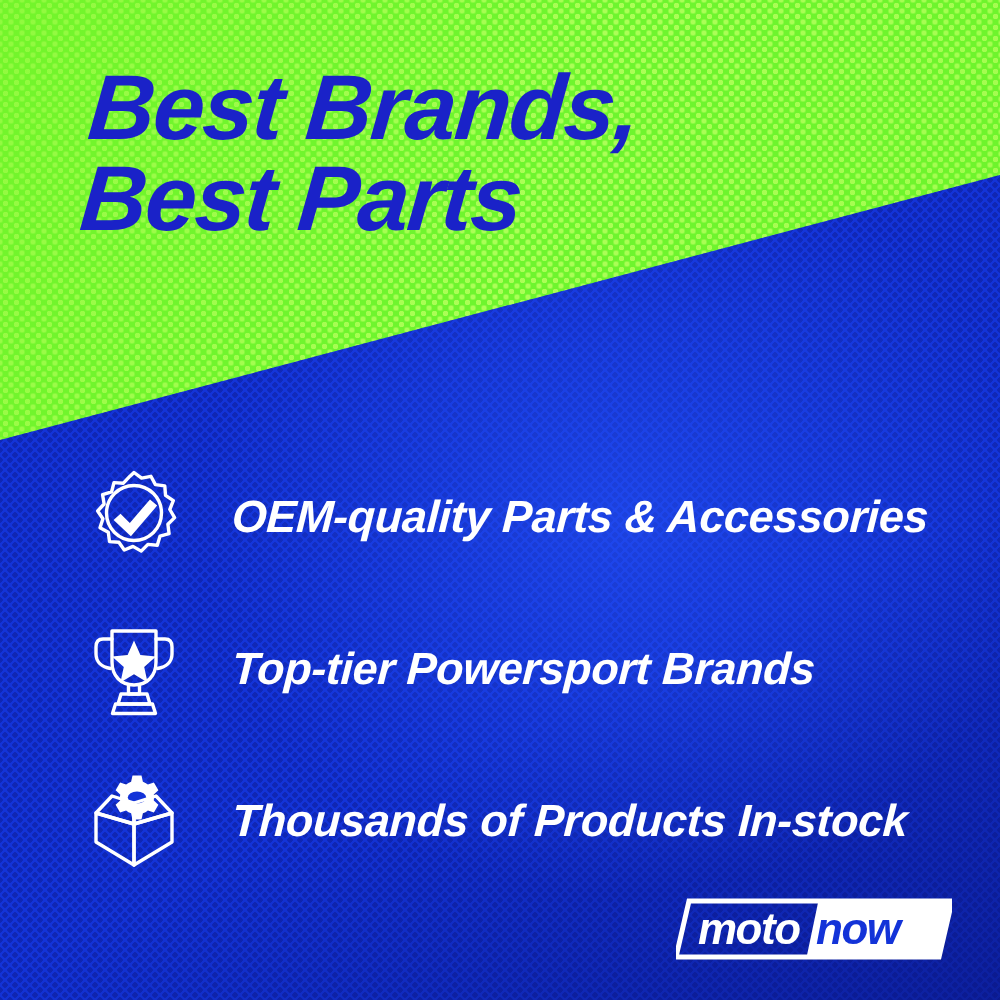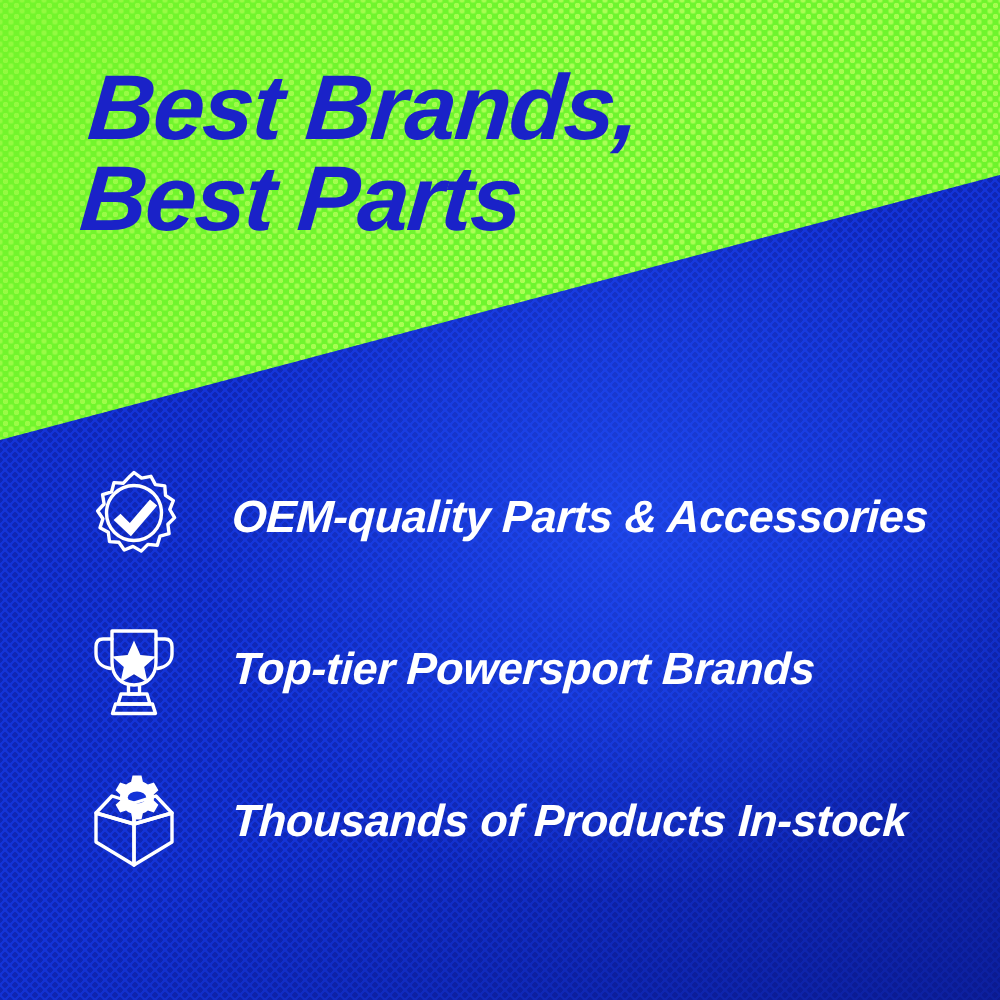--- a/index.html
+++ b/index.html
@@ -207,14 +207,32 @@
 
             <path d="M88 43 V72 L50 95 V54 Z"></path>
           </g>
         </svg>
       </div>
       <div class="feature-label">Thousands of Products In-stock</div>
     </div>
 
   </div>
 
+  <div class="logo">
+    <svg viewBox="0 0 276 62" aria-hidden="true">
+      <defs>
+        <clipPath id="logoClip">
+          <polygon points="13,3 276,3 263,59 0,59"></polygon>
+        </clipPath>
+      </defs>
+
+      <polygon points="13,3 276,3 263,59 0,59" fill="none" stroke="#ffffff" stroke-width="5"></polygon>
+      <g clip-path="url(#logoClip)">
+
+        <polygon points="143,0 290,0 277,62 130,62" fill="#ffffff"></polygon>
+      </g>
+
+      <text x="22" y="46" font-family="'Liberation Sans', sans-serif" font-size="44" font-weight="700" font-style="italic" letter-spacing="-1.5" fill="#ffffff">moto</text>
+      <text x="140" y="46" font-family="'Liberation Sans', sans-serif" font-size="44" font-weight="700" font-style="italic" letter-spacing="-1.5" fill="#1333d8">now</text>
+    </svg>
+  </div>
 
 </div>
 
 </body></html>

